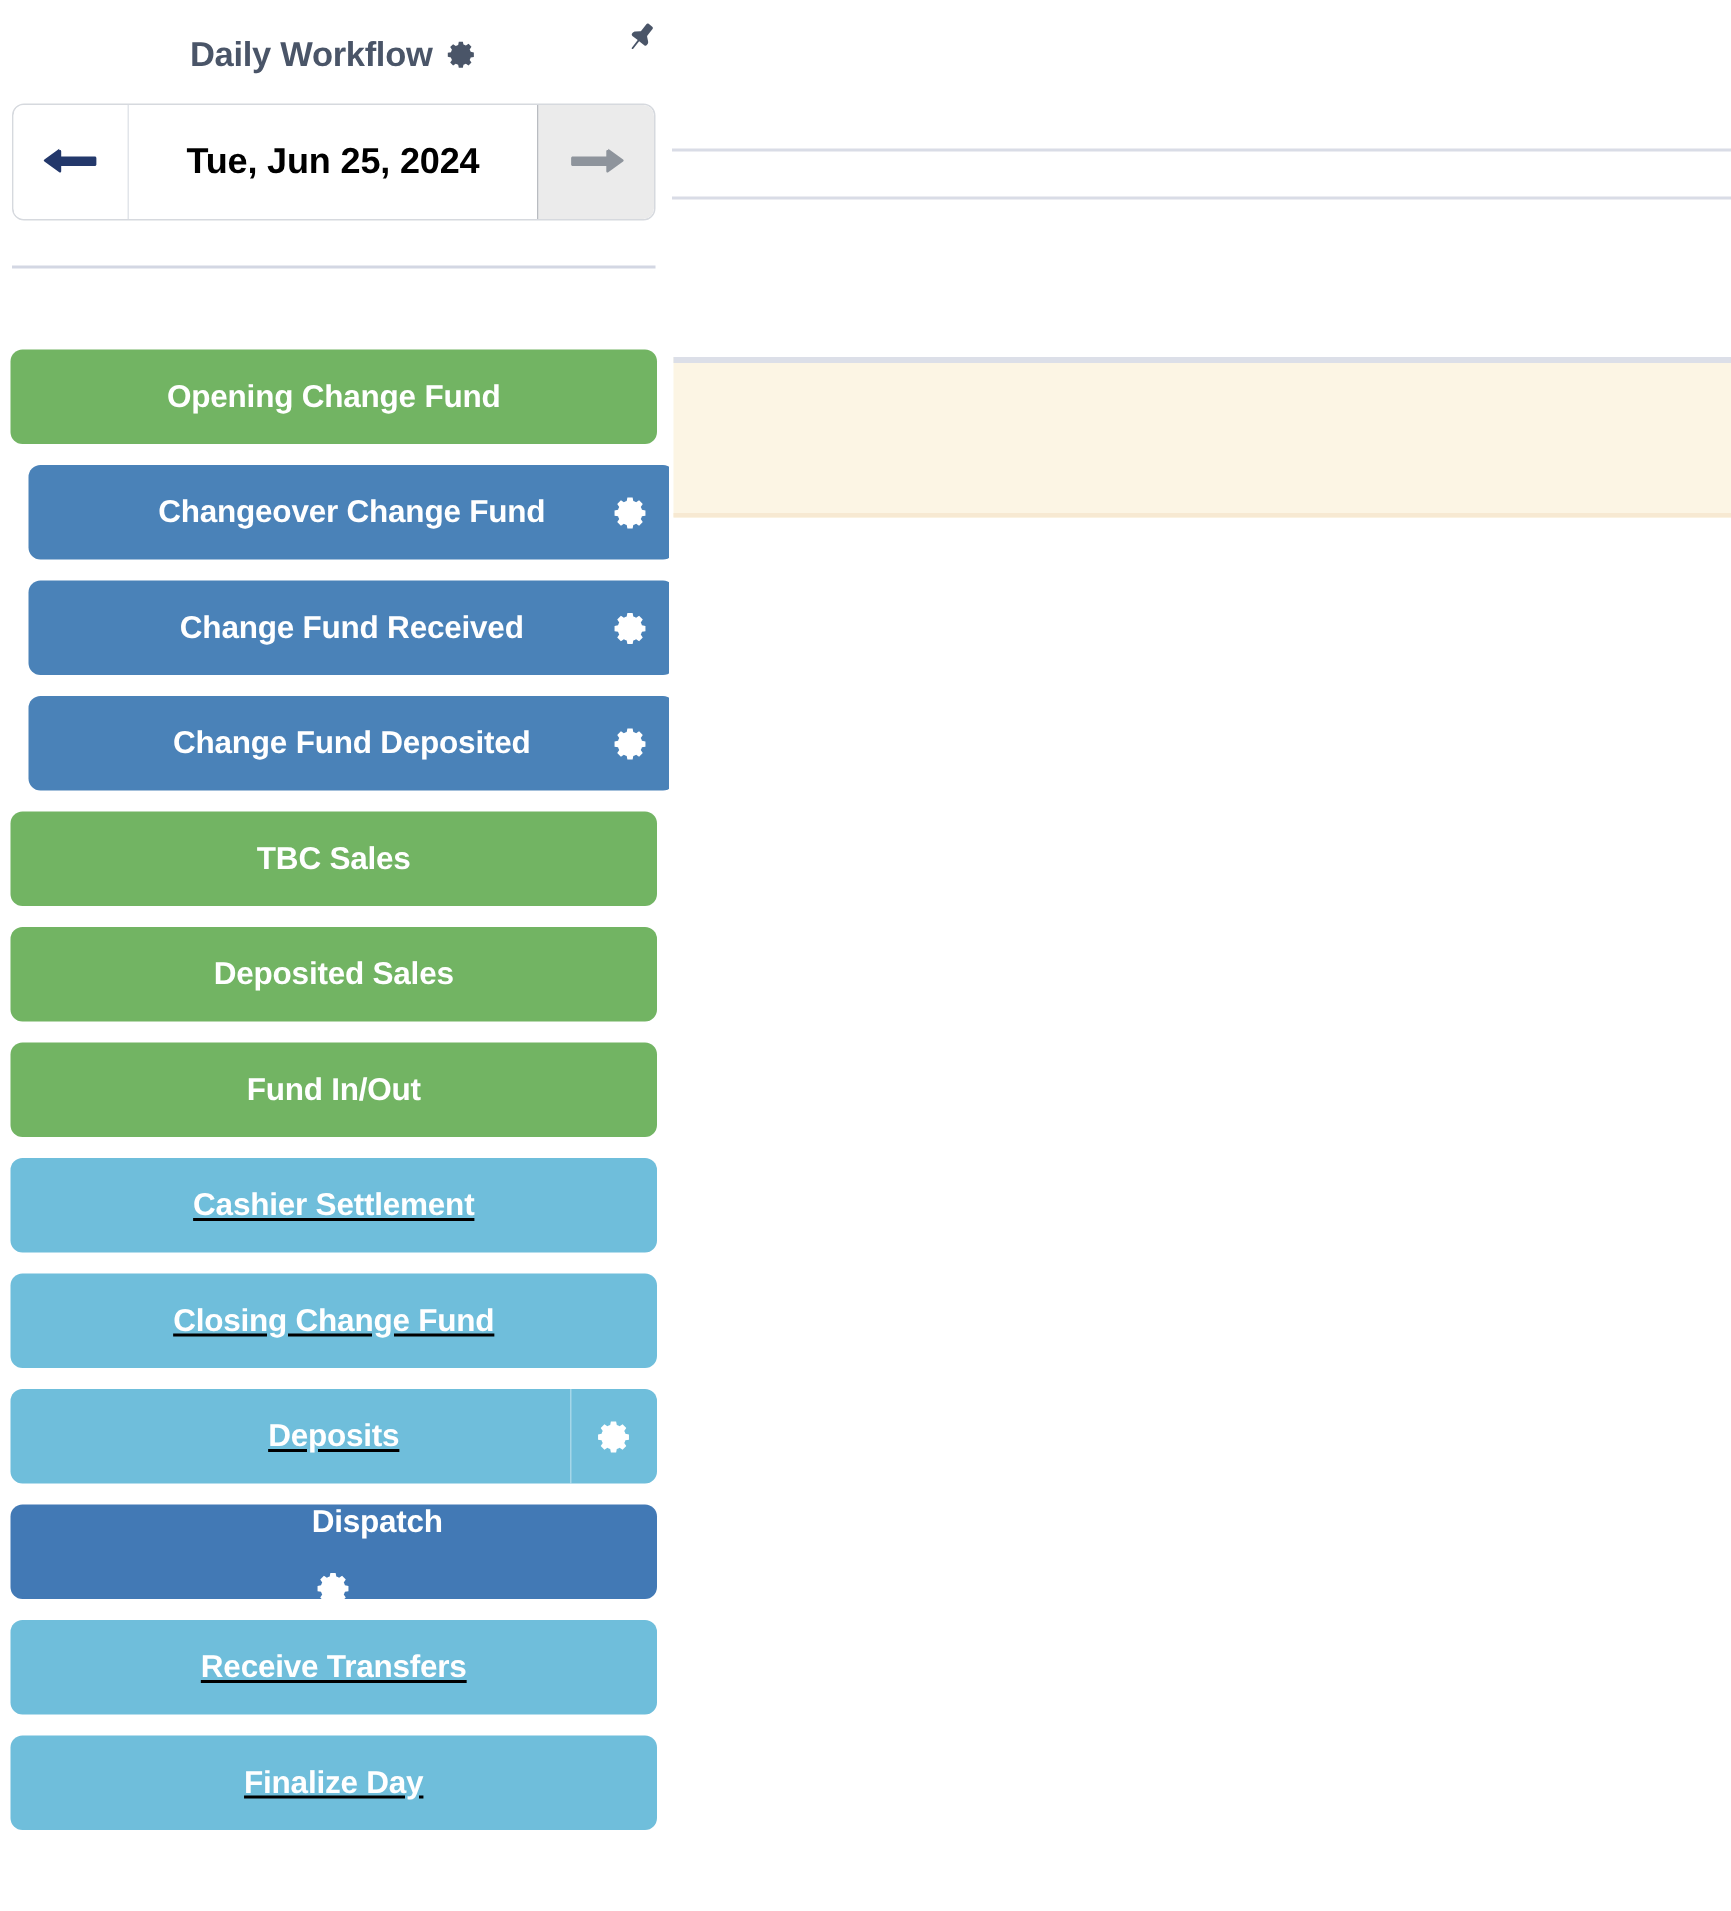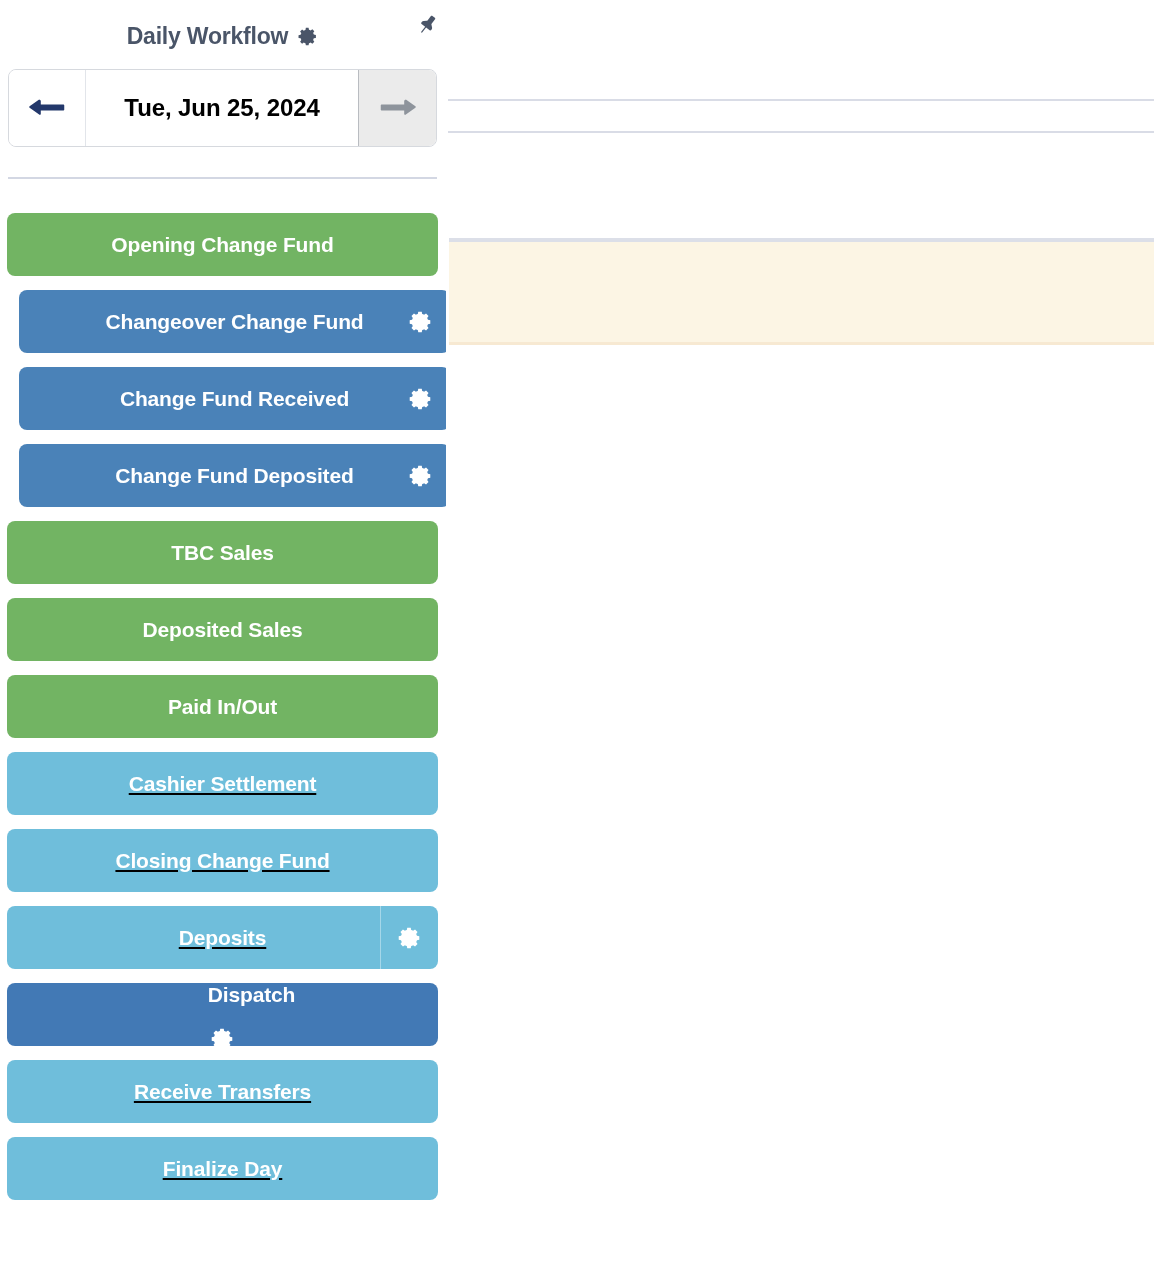--- a/index.html
+++ b/index.html
@@ -129,21 +129,21 @@
     width: 429px;
     height: 2px;
     background: #d3d7e3;
     border: none;
   }
 
   
   .workflow-list {
     position: absolute;
     left: 7px;
-    top: 213px;
+    top: 233px;
     width: 431px;
   }
 
   .wf-btn {
     position: relative;
     display: flex;
     align-items: center;
     width: 431px;
     height: 63px;
     margin-bottom: 14px;
@@ -294,21 +294,21 @@
             </svg>
           </span>
         </button>
         <button class="wf-btn c-green">
           <span class="wf-label">TBC Sales</span>
         </button>
         <button class="wf-btn c-green">
           <span class="wf-label">Deposited Sales</span>
         </button>
         <button class="wf-btn c-green">
-          <span class="wf-label">Paid In/Out</span>
+          <span class="wf-label">Fund In/Out</span>
         </button>
         <button class="wf-btn c-lightblue">
           <span class="wf-label">Cashier Settlement</span>
         </button>
         <button class="wf-btn c-lightblue">
           <span class="wf-label">Closing Change Fund</span>
         </button>
         <button class="wf-btn c-lightblue has-gear">
           <span class="wf-label">Deposits</span>
           <span class="wf-gear divided">

